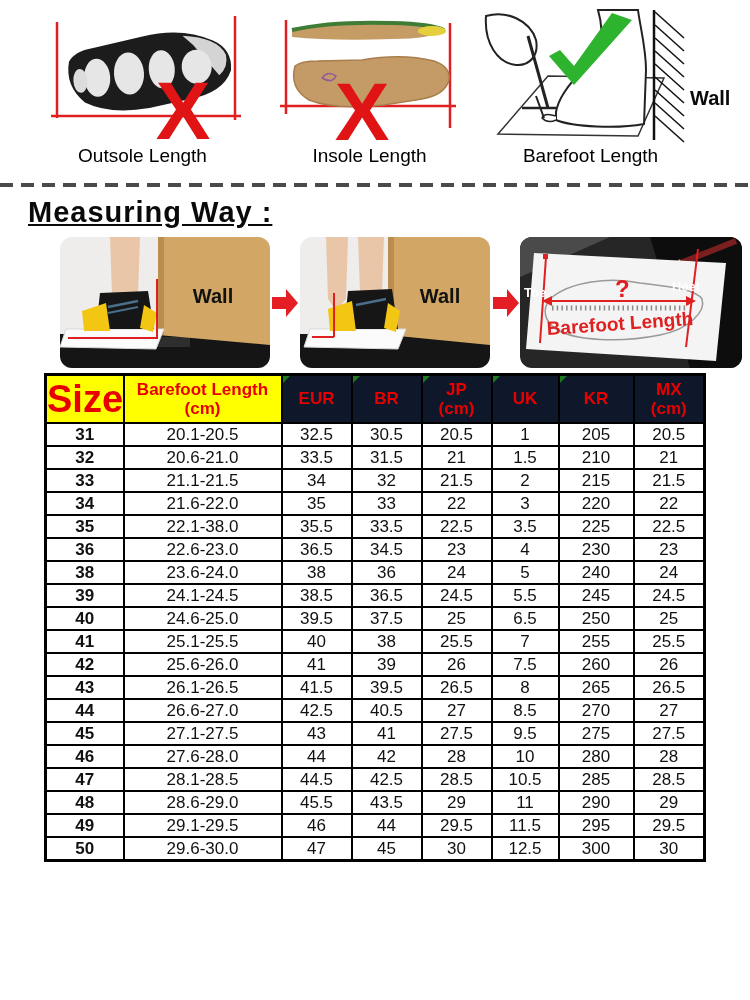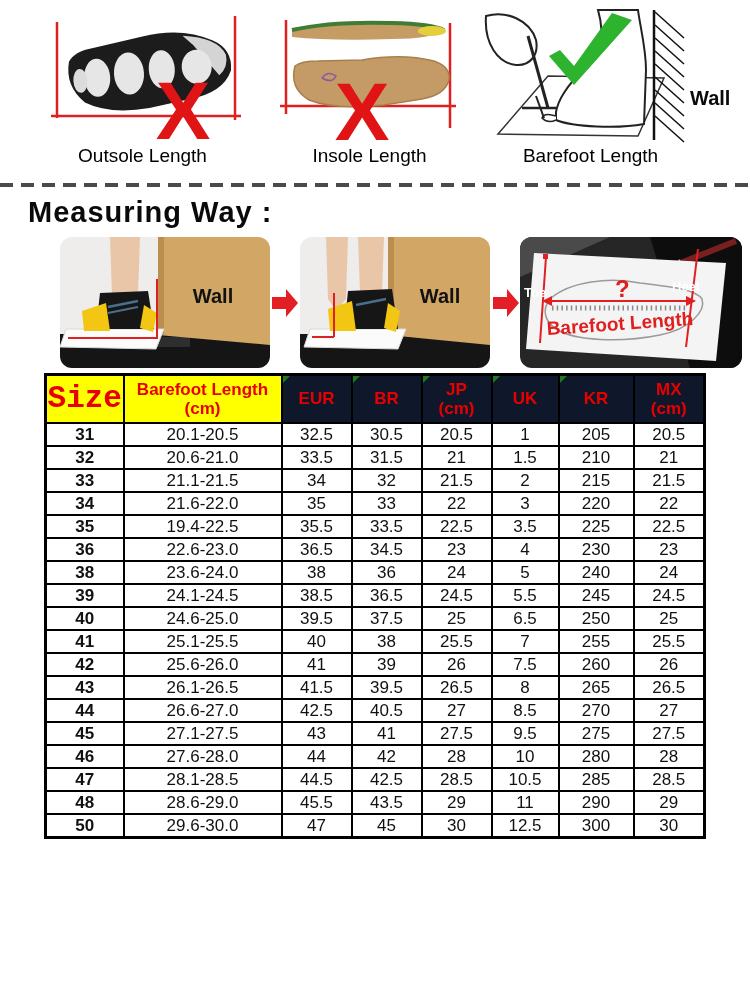--- a/index.html
+++ b/index.html
@@ -18,21 +18,21 @@
   .illo-caption { font-weight:normal; font-size:19px; color:#000; margin-top:2px; }
   .illo-3 .illo-caption { width:225px; }
   
   .divider {
     position:absolute; top:183px; left:0; width:750px; height:4px;
     background:repeating-linear-gradient(90deg,#4a4a4a 0 13px,transparent 13px 21px);
   }
   
   .measuring-title {
     position:absolute; top:196px; left:28px;
-    font-size:29px; font-weight:bold; color:#0a0a0a; letter-spacing:1px;
+    font-size:29px; font-weight:bold; color:#0a0a0a; letter-spacing:1px;text-decoration:underline;
   }
   .photos { position:absolute; top:237px; left:60px; width:684px; height:131px; }
   .photo { position:absolute; top:0; border-radius:12px; overflow:hidden; }
   .photo-1 { left:0;   width:210px; height:131px; }
   .photo-2 { left:240px; width:190px; height:131px; }
   .photo-3 { left:460px; width:222px; height:131px; }
   .step-arrow { position:absolute; top:50px; }
   .arrow-1 { left:212px; }
   .arrow-2 { left:433px; }
   
@@ -43,21 +43,21 @@
   }
   .size-table th, .size-table td {
     border:2px solid #000; text-align:center; vertical-align:middle;
     overflow:hidden; position:relative;
   }
   .size-table th {
     height:48px; color:#e80000; font-weight:bold; font-size:17px; line-height:19px;
     background:#0f172a;
   }
   .size-table th.yellow { background:#ffff00; }
-  .size-table th.big { font-size:31px; line-height:34px;font-family:Liberation Mono, monospace; }
+  .size-table th.big { font-size:38px; line-height:34px; }
   .size-table td { height:23px; font-size:17px; line-height:21px; color:#111; }
   .size-table td:first-child { font-weight:bold; }
   .corner-marker {
     position:absolute; top:0; left:0; width:0; height:0;
     border-left:7px solid #1f7a1f; border-bottom:7px solid transparent;
   }
 </style>
 </head>
 <body>
 
@@ -313,21 +313,21 @@
           <td>21.6-22.0</td>
           <td>35</td>
           <td>33</td>
           <td>22</td>
           <td>3</td>
           <td>220</td>
           <td>22</td>
         </tr>
         <tr>
           <td>35</td>
-          <td>19.4-22.5</td>
+          <td>22.1-38.0</td>
           <td>35.5</td>
           <td>33.5</td>
           <td>22.5</td>
           <td>3.5</td>
           <td>225</td>
           <td>22.5</td>
         </tr>
         <tr>
           <td>36</td>
           <td>22.6-23.0</td>
@@ -442,20 +442,30 @@
           <td>48</td>
           <td>28.6-29.0</td>
           <td>45.5</td>
           <td>43.5</td>
           <td>29</td>
           <td>11</td>
           <td>290</td>
           <td>29</td>
         </tr>
         <tr>
+          <td>49</td>
+          <td>29.1-29.5</td>
+          <td>46</td>
+          <td>44</td>
+          <td>29.5</td>
+          <td>11.5</td>
+          <td>295</td>
+          <td>29.5</td>
+        </tr>
+        <tr>
           <td>50</td>
           <td>29.6-30.0</td>
           <td>47</td>
           <td>45</td>
           <td>30</td>
           <td>12.5</td>
           <td>300</td>
           <td>30</td>
         </tr>
       </tbody>

